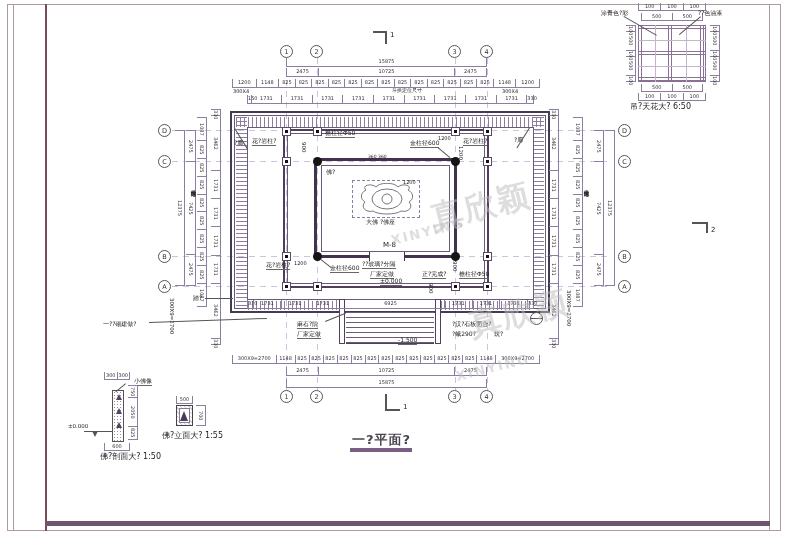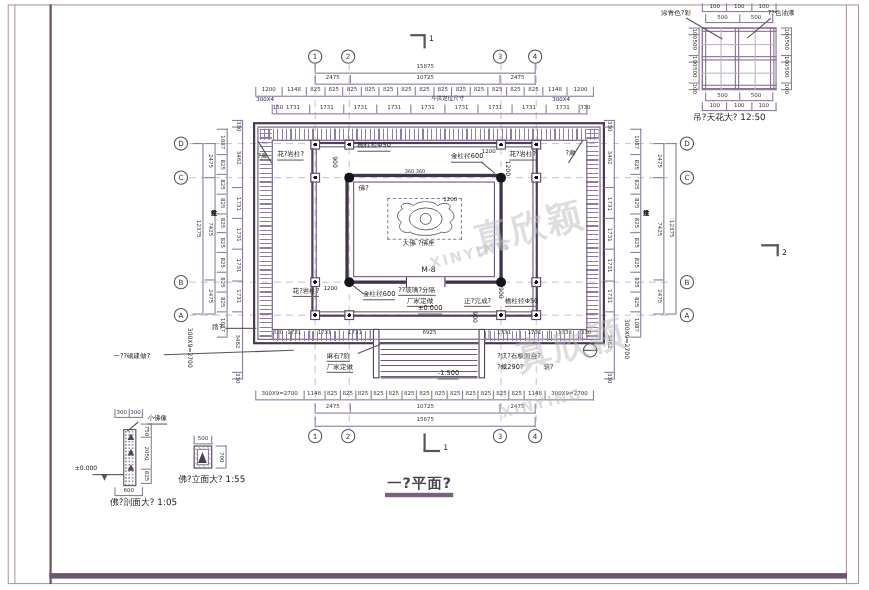--- a/index.html
+++ b/index.html
@@ -354,21 +354,21 @@
     </div>
   <div class="A chain" style="left:638px;top:93px;width:68px;height:8px">
       <span style="flex-grow: 140;">100</span>
       <span style="flex-grow: 140;">100</span>
       <span style="flex-grow: 140;">100</span>
     </div>
   <div class="A lbl" style="left:601px;top:10px">涂青色?彩</div>
   <div class="A ldr" style="left:624px;top:16px;width:38px;transform:rotate(30deg)"></div>
   <div class="A lbl" style="left:698px;top:10px">??色油漆</div>
   <div class="A ldr" style="left:701px;top:17px;width:28px;transform:rotate(140deg)"></div>
-  <div class="A lbl" style="left:630px;top:103px;font-size:8px">吊?天花大? 12:50</div>
+  <div class="A lbl" style="left:630px;top:103px;font-size:8px">吊?天花大? 6:50</div>
 
   <div class="A" style="left:112px;top:390px;width:12px;height:52px;border:1px solid #555;background-image:radial-gradient(#9a8aa0 0.5px,transparent 1px);background-size:3px 3px"></div>
   <div class="A tri" style="left:116px;top:394px"></div>
   <div class="A tri" style="left:116px;top:408px"></div>
   <div class="A tri" style="left:116px;top:422px"></div>
   <div class="A chain" style="left:104px;top:372px;width:26px;height:8px">
       <span style="flex-grow: 300;">300</span>
       <span style="flex-grow: 300;">300</span>
     </div>
   <div class="A lbl u" style="left:134px;top:378px">小佛像</div>
@@ -377,21 +377,21 @@
       <span style="flex-grow: 750;">750</span>
       <span style="flex-grow: 2050;">2050</span>
       <span style="flex-grow: 825;">825</span>
     </div>
   <div class="A lbl" style="left:68px;top:423px;font-size:5.5px">±0.000</div>
   <div class="A dk" style="left:84px;top:431px;width:28px;height:1px"></div>
   <div class="A trid" style="left:92px;top:431px"></div>
   <div class="A chain" style="left:104px;top:443px;width:26px;height:8px">
       <span style="flex-grow: 600;">600</span>
     </div>
-  <div class="A lbl" style="left:100px;top:453px;font-size:8px">佛?剖面大? 1:05</div>
+  <div class="A lbl" style="left:100px;top:453px;font-size:8px">佛?剖面大? 1:50</div>
 
   <div class="A" style="left:176px;top:405px;width:17px;height:21px;border:1px solid #444;background:repeating-linear-gradient(45deg,#d4cbda 0 1px,transparent 1px 3px)"></div>
   <div class="A" style="left:179px;top:408px;width:11px;height:15px;border:1px solid #8a7a9a;background:#fff"></div>
   <div class="A" style="left:180px;top:411px;width:0;height:0;border-left:4.5px solid transparent;border-right:4.5px solid transparent;border-bottom:10px solid #4a3e56"></div>
   <div class="A chain" style="left:176px;top:396px;width:17px;height:8px">
       <span style="flex-grow: 500;">500</span>
     </div>
   <div class="A chainv" style="left:196px;top:405px;height:21px">
       <span style="flex-grow: 700;">700</span>
     </div>

